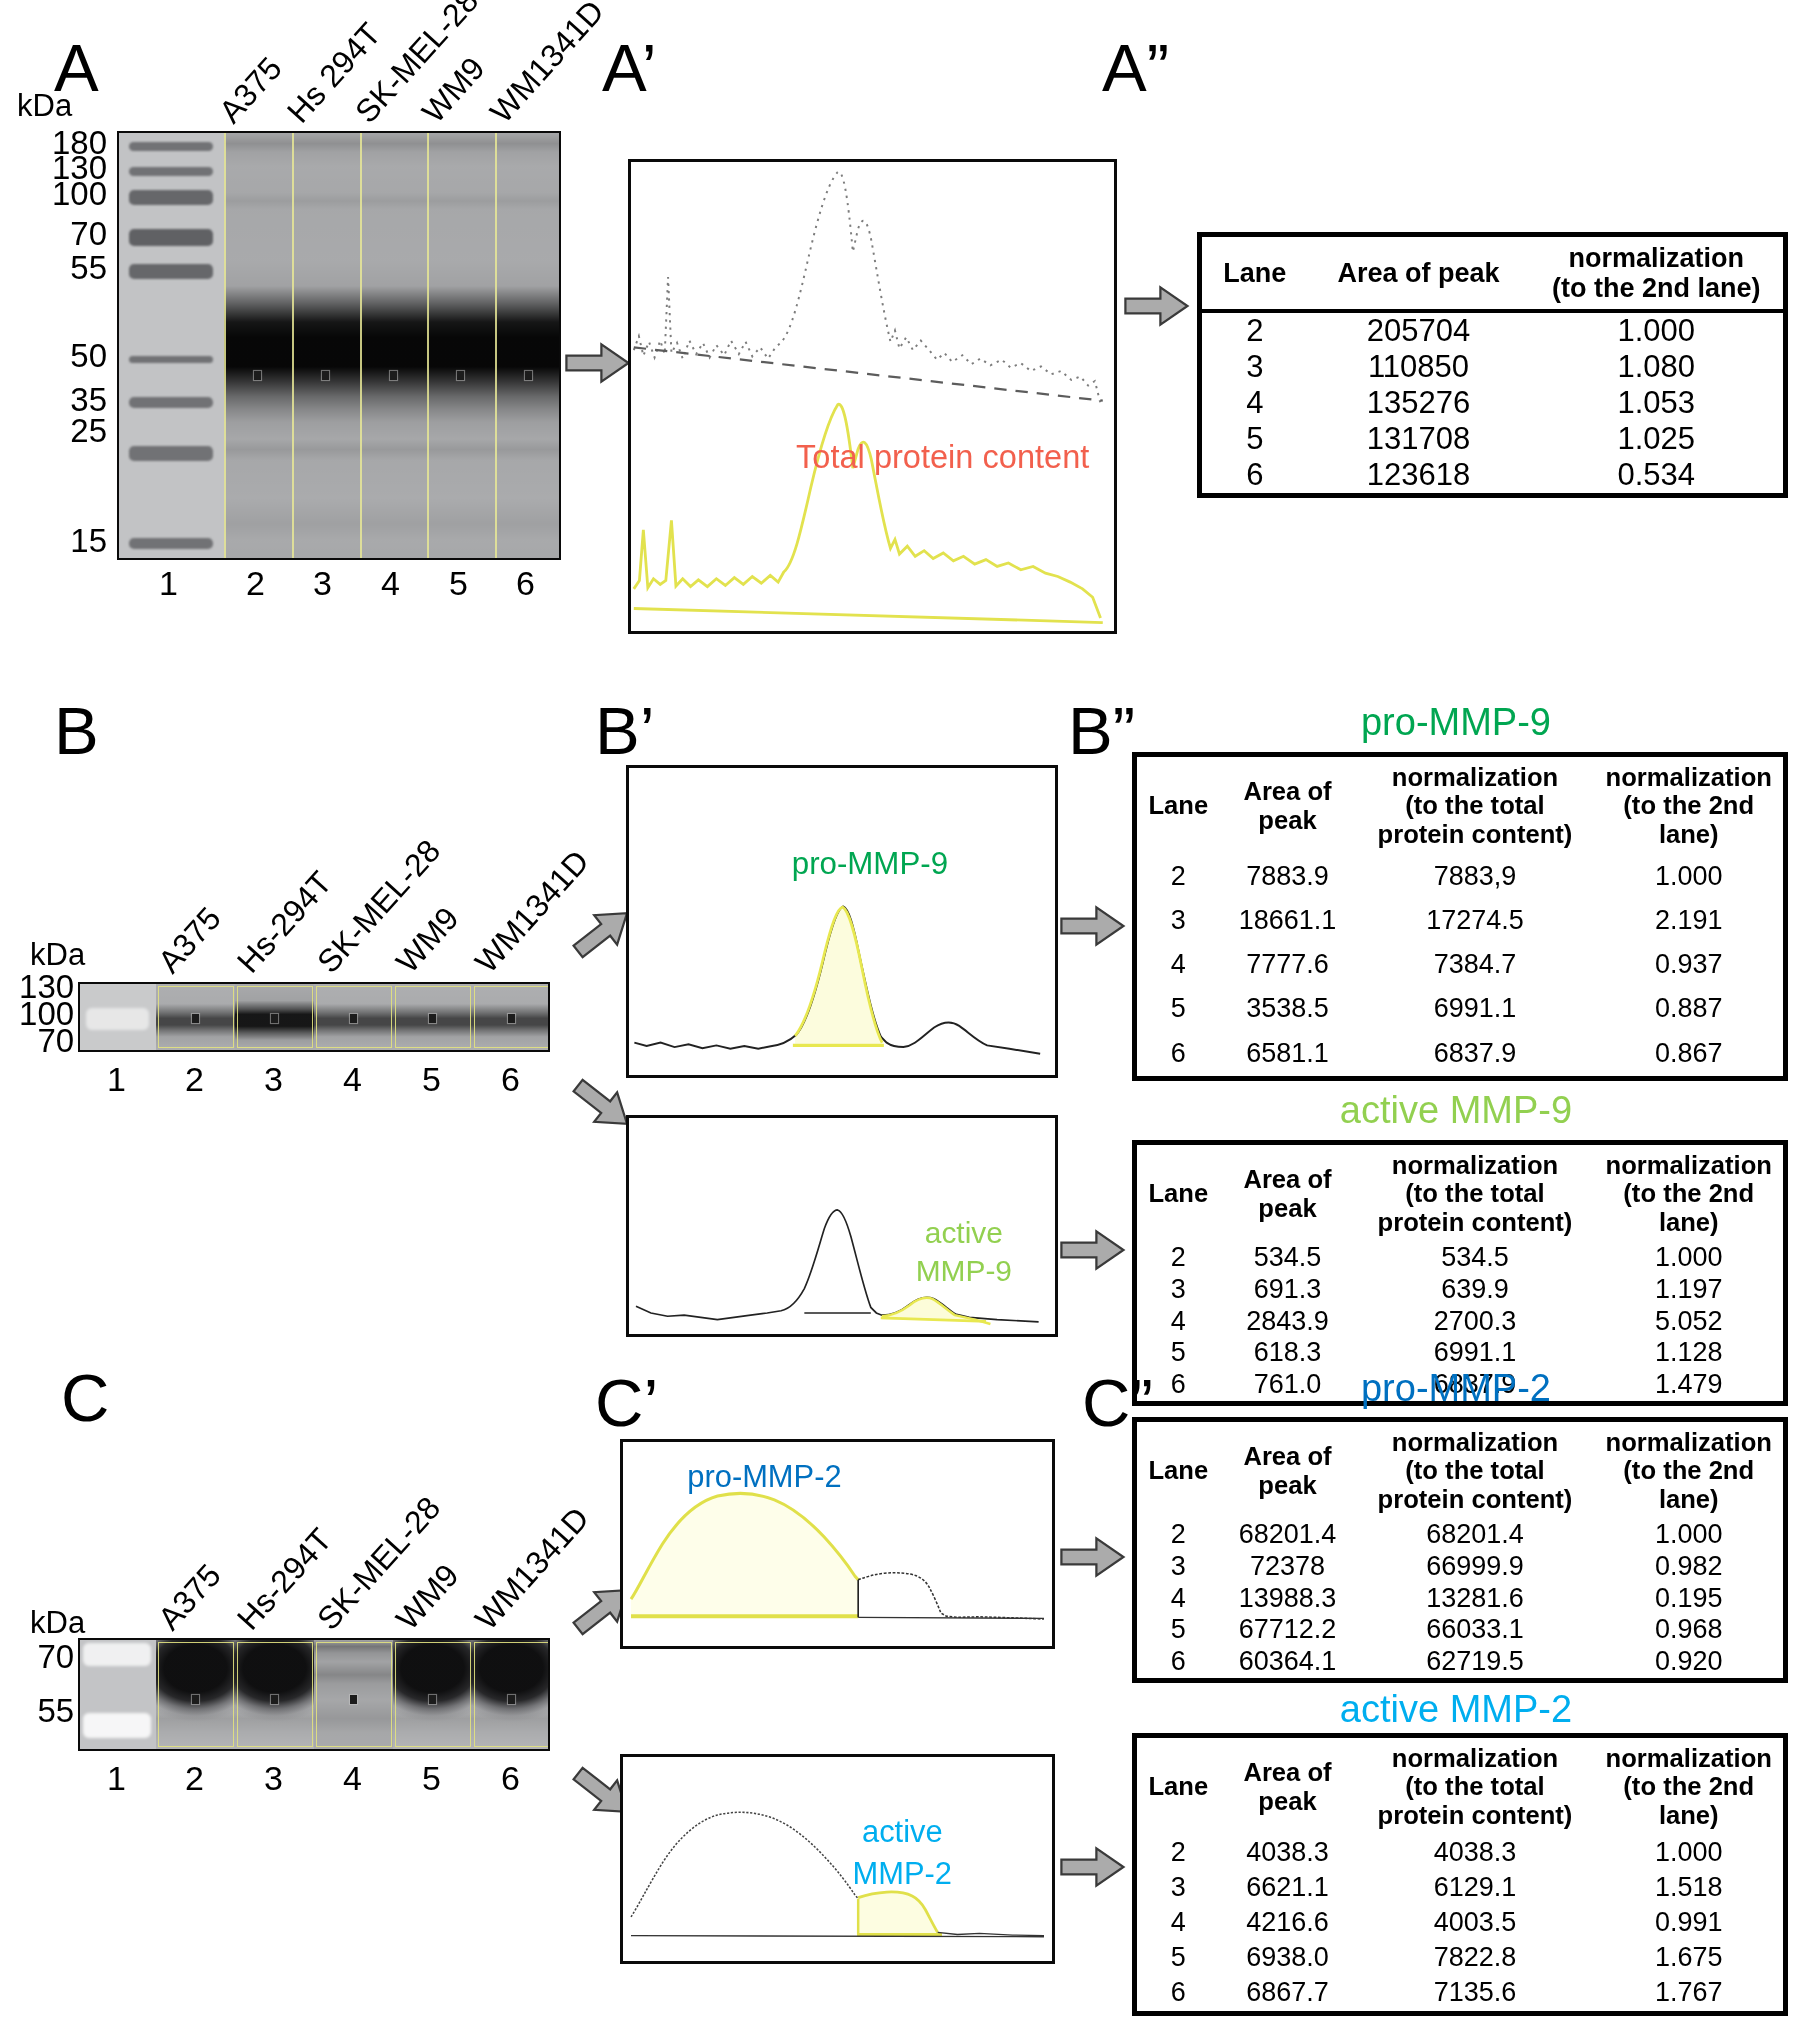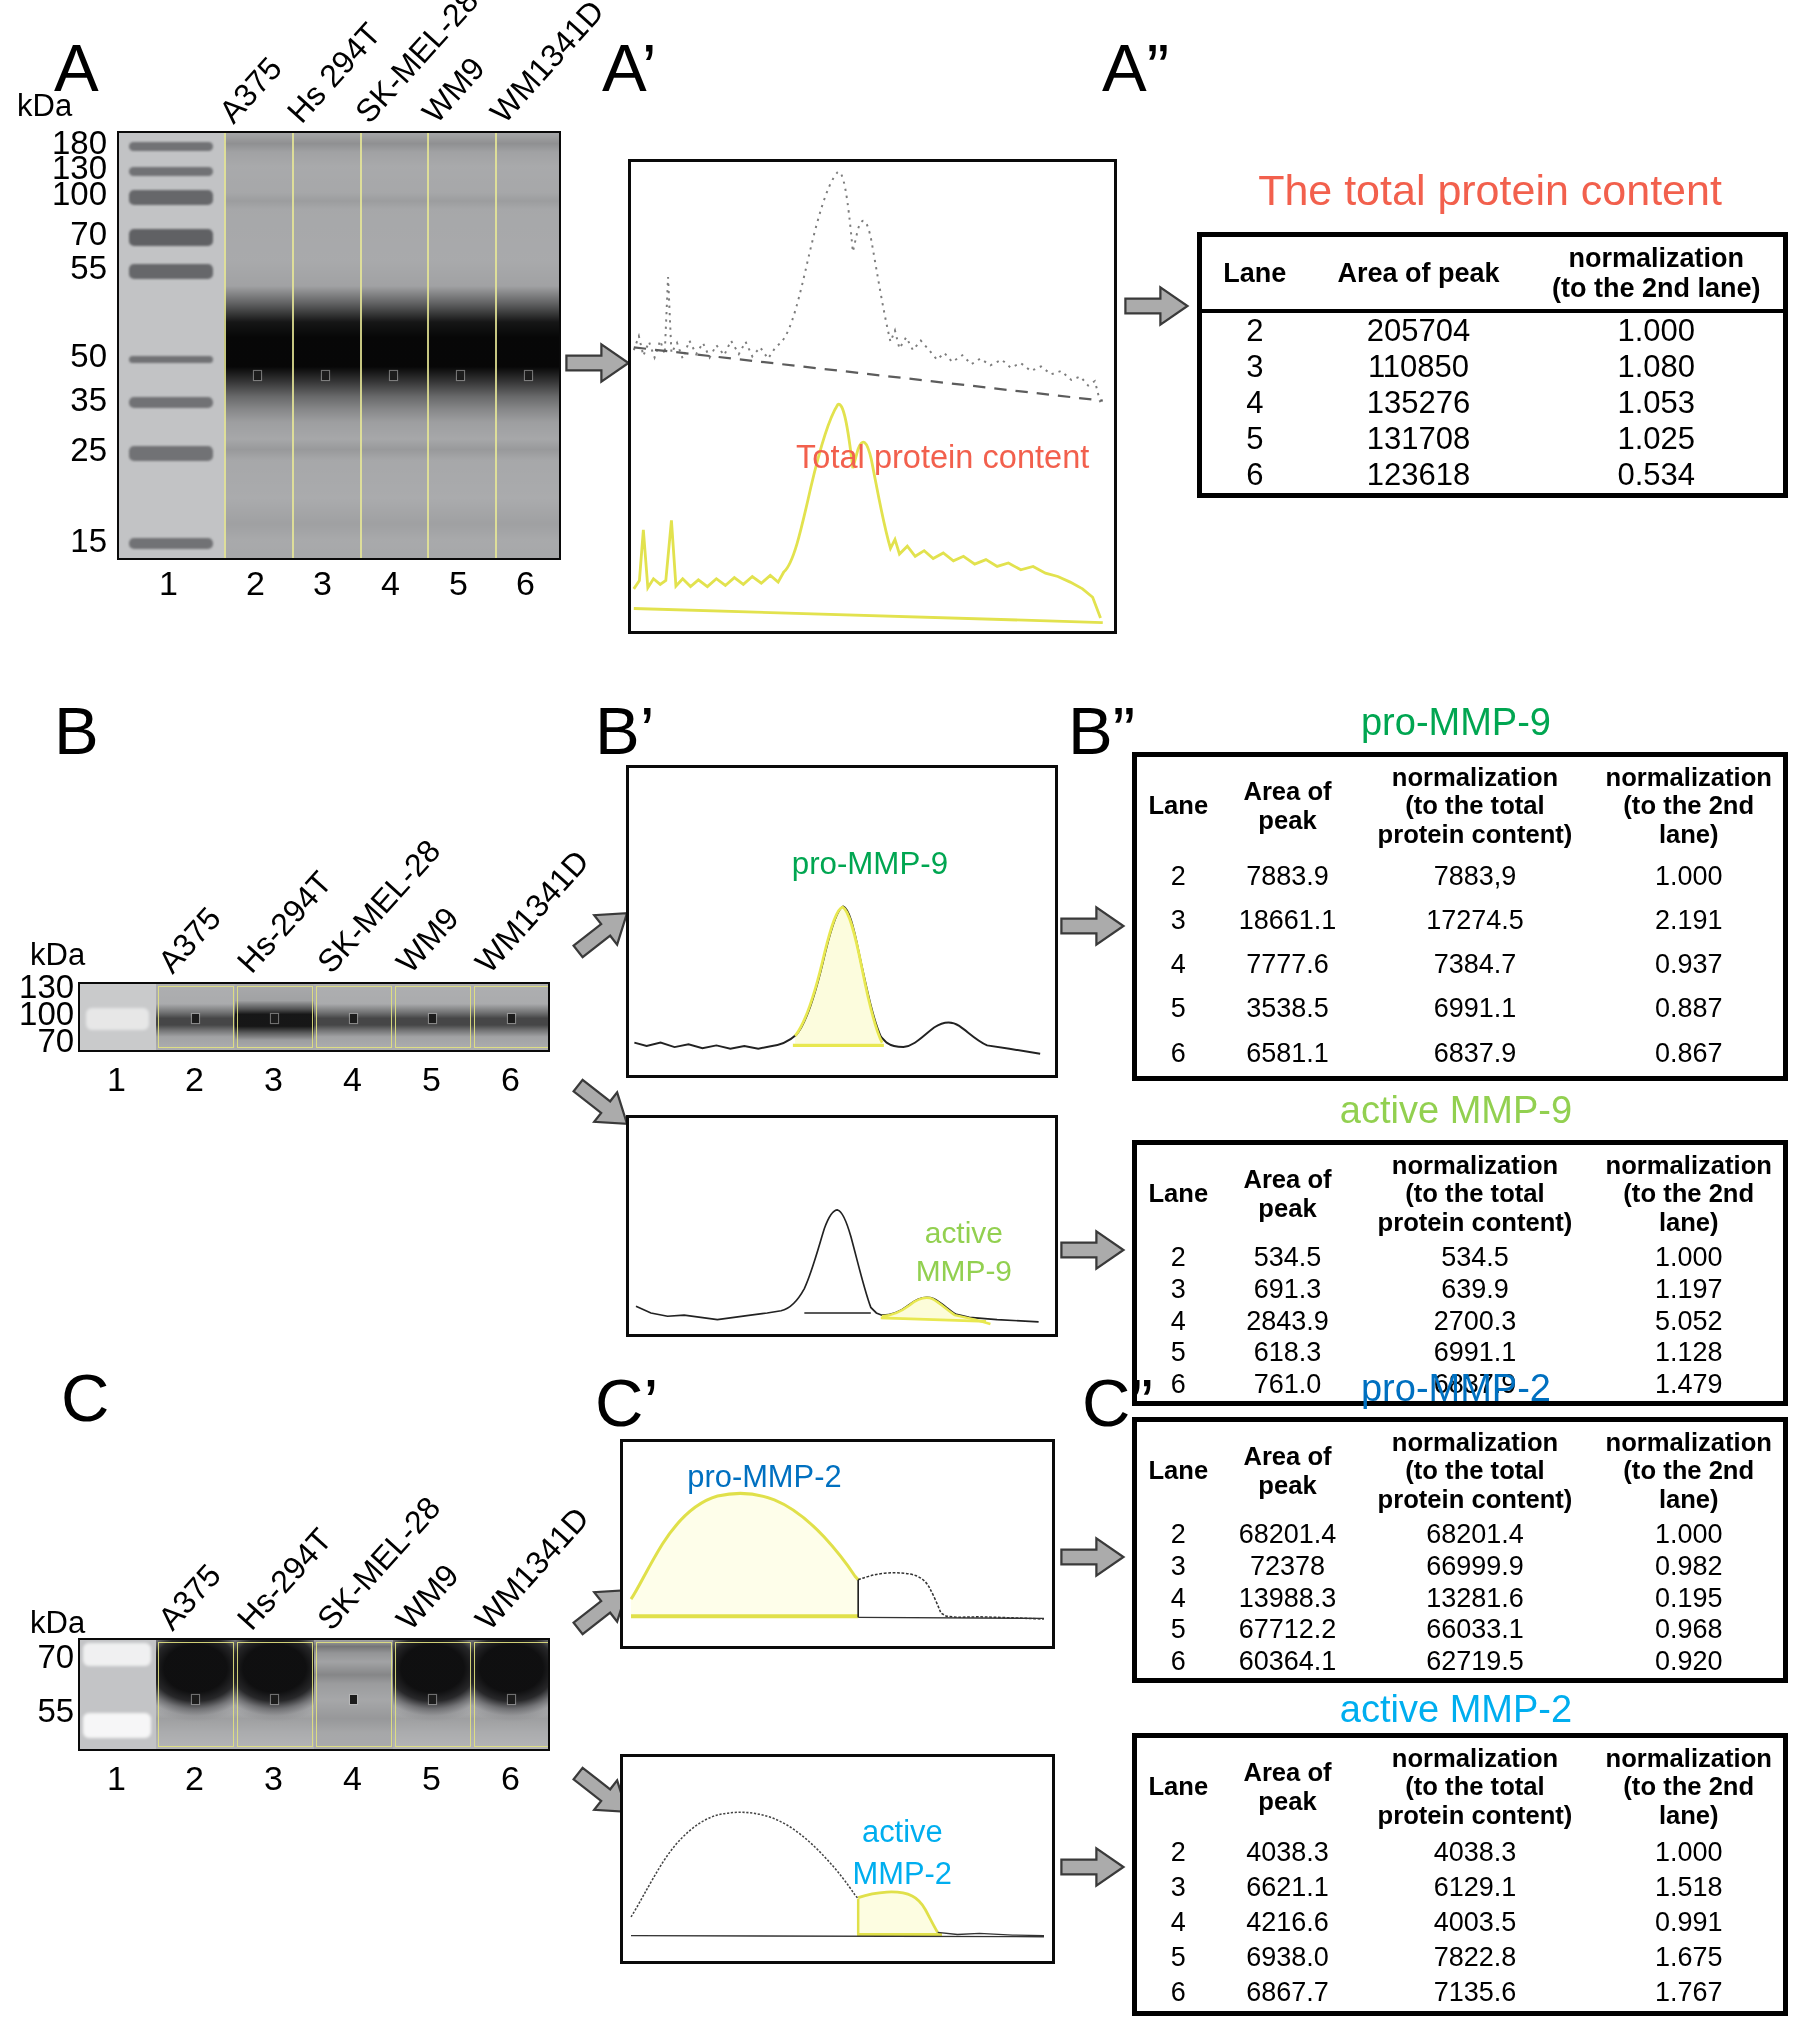--- a/index.html
+++ b/index.html
@@ -79,21 +79,21 @@
   <div class="rot" style="left:441px;top:96px">WM9</div>
   <div class="rot" style="left:509px;top:96px">WM1341D</div>
 
   <span class="mk a-mk" style="top:126px">180</span>
   <span class="mk a-mk" style="top:151px">130</span>
   <span class="mk a-mk" style="top:177px">100</span>
   <span class="mk a-mk" style="top:217px">70</span>
   <span class="mk a-mk" style="top:251px">55</span>
   <span class="mk a-mk" style="top:339px">50</span>
   <span class="mk a-mk" style="top:383px">35</span>
-  <span class="mk a-mk" style="top:433px">25</span>
+  <span class="mk a-mk" style="top:414px">25</span>
   <span class="mk a-mk" style="top:524px">15</span>
 
   <div class="gel" style="left:117px;top:131px;width:444px;height:429px">
     <div class="mlane" style="left:0;width:105px;background:#c2c3c5">
       <div class="mband" style="left:10.2px;width:84px;top:8.5px;height:9px"></div>
       <div class="mband" style="left:10.2px;width:84px;top:34px;height:8.5px"></div>
       <div class="mband" style="left:10.2px;width:84px;top:57px;height:15px;background:#66676a"></div>
       <div class="mband" style="left:10.2px;width:84px;top:96px;height:17px;background:#606164"></div>
       <div class="mband" style="left:10.2px;width:84px;top:131px;height:15px;background:#66676a"></div>
       <div class="mband" style="left:10.2px;width:84px;top:223px;height:7.4px"></div>
@@ -138,21 +138,20 @@
              C290,715 304,650 320,580 C334,520 350,460 368,432 C378,425 386,470 395,545 L404,512 C412,490 420,495 428,530 C438,580 448,640 462,688 L470,672 L478,698 L492,684 L506,702 L522,692 L538,706 L556,696 L574,710 L592,702 L612,716 L632,708 L652,720 L672,714 L694,726 L716,720 L738,732 L760,738 L782,748 L804,760 L822,775 L836,812" fill="none" stroke="#E2E24E" stroke-width="5"></path>
     <path d="M5,795 L840,820" fill="none" stroke="#E2E24E" stroke-width="5"></path>
     <text x="555" y="545" font-size="58" fill="#F2604D" text-anchor="middle">Total protein content</text>
   </svg>
 
   <svg class="arrow" style="left:1123px;top:284px" viewBox="0 0 120 78">
     <path d="M4,26 L66,26 L66,6 L114,39 L66,72 L66,52 L4,52 Z" fill="#ABABAB" stroke="#3a3a3a" stroke-width="4"></path>
   </svg>
 
   <div class="plabel" style="left:1102px;top:34px">A”</div>
-  <div class="ttl ttl-red" style="left:1490px;top:168px">The total protein content</div>
   <table class="dtable atable" style="left:1197px;top:232px;width:586px;height:254px">
     <colgroup>
         <col style="width:108px">
         <col style="width:222px">
         <col style="width:256px">
       </colgroup>
     <thead>
         <tr>
           <th>Lane</th>
           <th>Area of peak</th>

